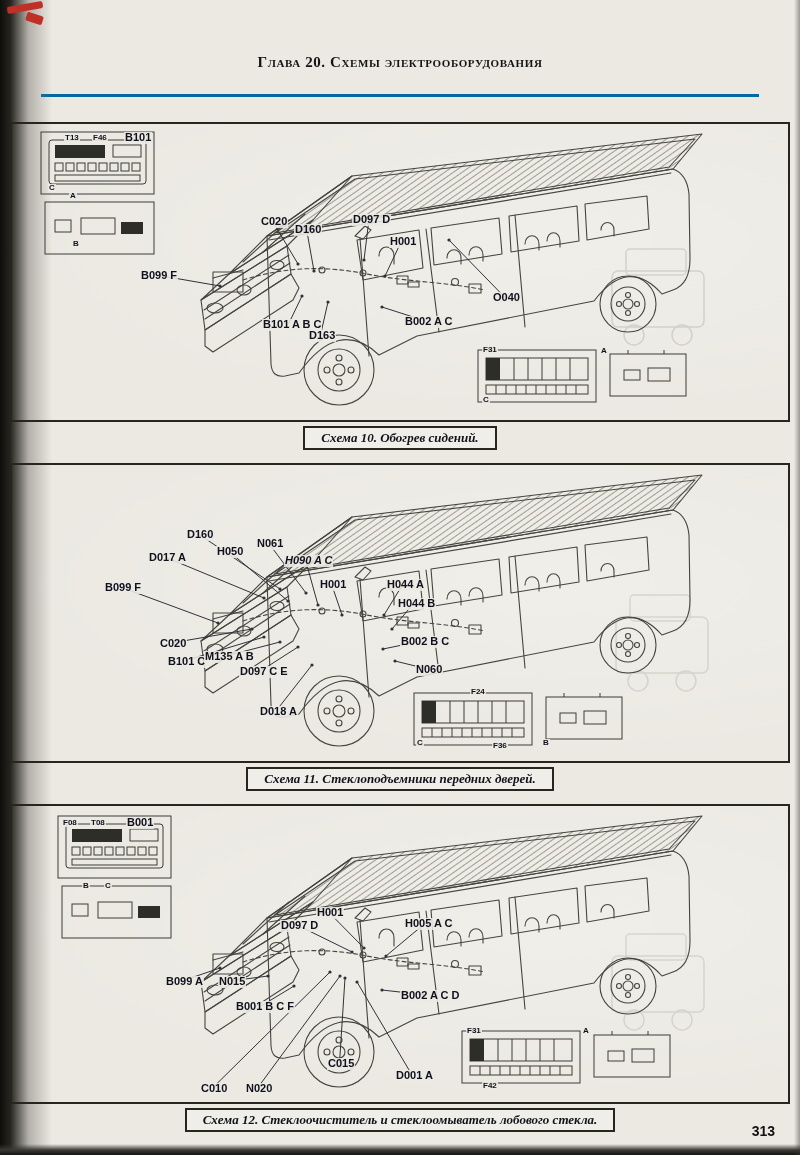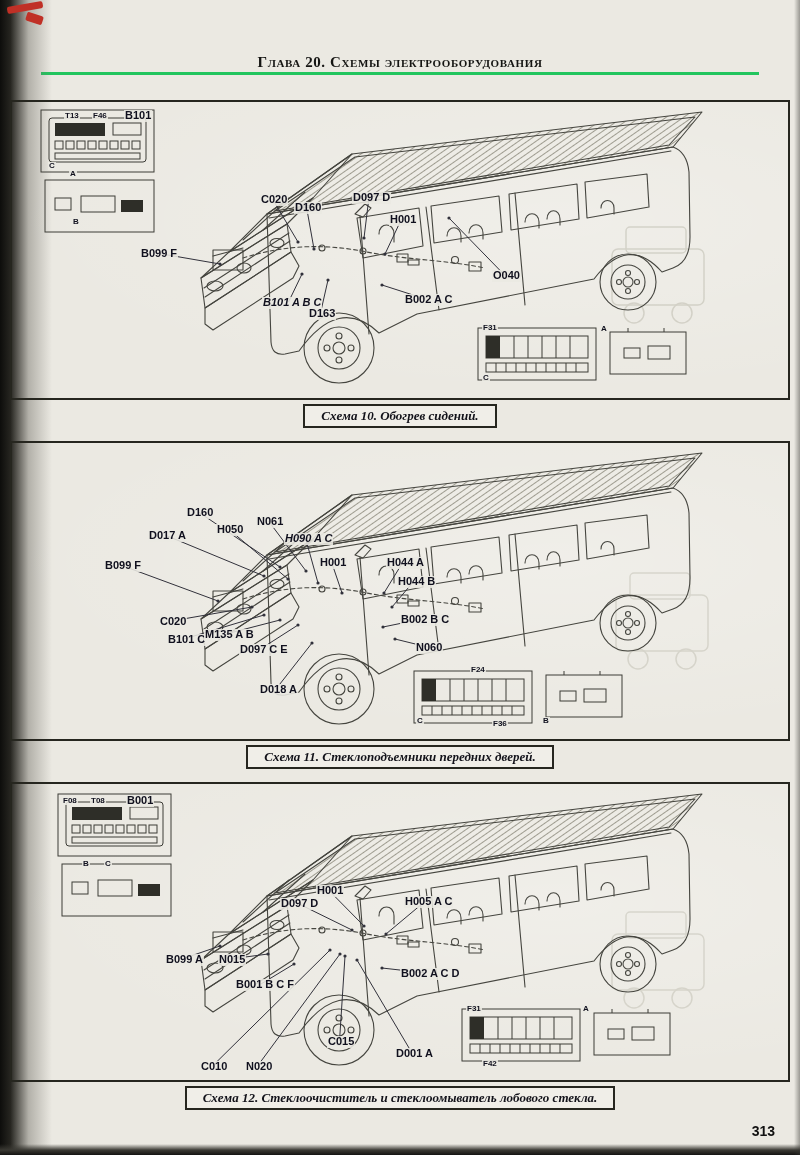--- a/index.html
+++ b/index.html
@@ -10,21 +10,21 @@
     background:linear-gradient(90deg,#0d0d0b 0%,#262520 20%,rgba(110,108,100,.45) 55%,rgba(235,233,226,0) 100%);}
   .bottom-edge{position:absolute;left:0;right:0;bottom:0;height:11px;pointer-events:none;
     background:linear-gradient(0deg,#141412 0%,#3a3933 45%,rgba(235,233,226,0) 100%);}
   .right-edge{position:absolute;right:0;top:0;bottom:0;width:6px;pointer-events:none;
     background:linear-gradient(270deg,rgba(55,55,50,.45),rgba(235,233,226,0));}
   .red-mark{position:absolute;background:#c03026;border-radius:2px;}
   .red-mark.m1{left:7px;top:4px;width:36px;height:7px;transform:rotate(-10deg);}
   .red-mark.m2{left:26px;top:14px;width:17px;height:9px;transform:rotate(18deg);}
 
   .header{width:718px;margin:54px auto 0;text-align:center;
-          border-bottom:3px solid #22c55e;padding-bottom:1px;}
+          border-bottom:3px solid #0369a1;padding-bottom:23px;}
   .header h1{margin:0;font-size:15px;font-weight:700;font-variant:small-caps;
              letter-spacing:.6px;color:#151513;}
 
   .figure-wrap{width:780px;margin:0 auto;}
   .figure-wrap.first{margin-top:25px;}
   .diagram{position:relative;height:296px;border:2px solid #26261f;background:
     radial-gradient(ellipse at 70% 40%, rgba(255,255,255,.25), rgba(0,0,0,0) 70%);}
   svg.overlay{position:absolute;left:0;top:0;display:block;}
   .caption-row{display:flex;justify-content:center;margin:4px 0 13px;}
   .caption{border:2px solid #26261f;padding:2px 16px 2px;font-style:italic;font-weight:700;
@@ -197,21 +197,21 @@
         <div class="callout sm" style="left: 80px; top: 10px;">F46</div>
         <div class="callout" style="left: 112px; top: 8px;">B101</div>
         <div class="callout sm" style="left: 36px; top: 60px;">C</div>
         <div class="callout sm" style="left: 57px; top: 68px;">A</div>
         <div class="callout sm" style="left: 60px; top: 116px;">B</div>
         <div class="callout" style="left: 128px; top: 146px;">B099 F</div>
         <div class="callout" style="left: 248px; top: 92px;">C020</div>
         <div class="callout" style="left: 282px; top: 100px;">D160</div>
         <div class="callout" style="left: 340px; top: 90px;">D097 D</div>
         <div class="callout" style="left: 377px; top: 112px;">H001</div>
-        <div class="callout" style="left: 250px; top: 195px; font-style: italic;">B101 A B C</div>
+        <div class="callout" style="left: 250px; top: 195px;">B101 A B C</div>
         <div class="callout" style="left: 296px; top: 206px;">D163</div>
         <div class="callout" style="left: 392px; top: 192px;">B002 A C</div>
         <div class="callout" style="left: 480px; top: 168px;">O040</div>
         <div class="callout sm" style="left: 470px; top: 222px;">F31</div>
         <div class="callout sm" style="left: 588px; top: 223px;">A</div>
         <div class="callout sm" style="left: 470px; top: 272px;">C</div>
       </div>
     <div class="caption-row">
       <div class="caption">Схема 10. Обогрев сидений.</div>
     </div>

